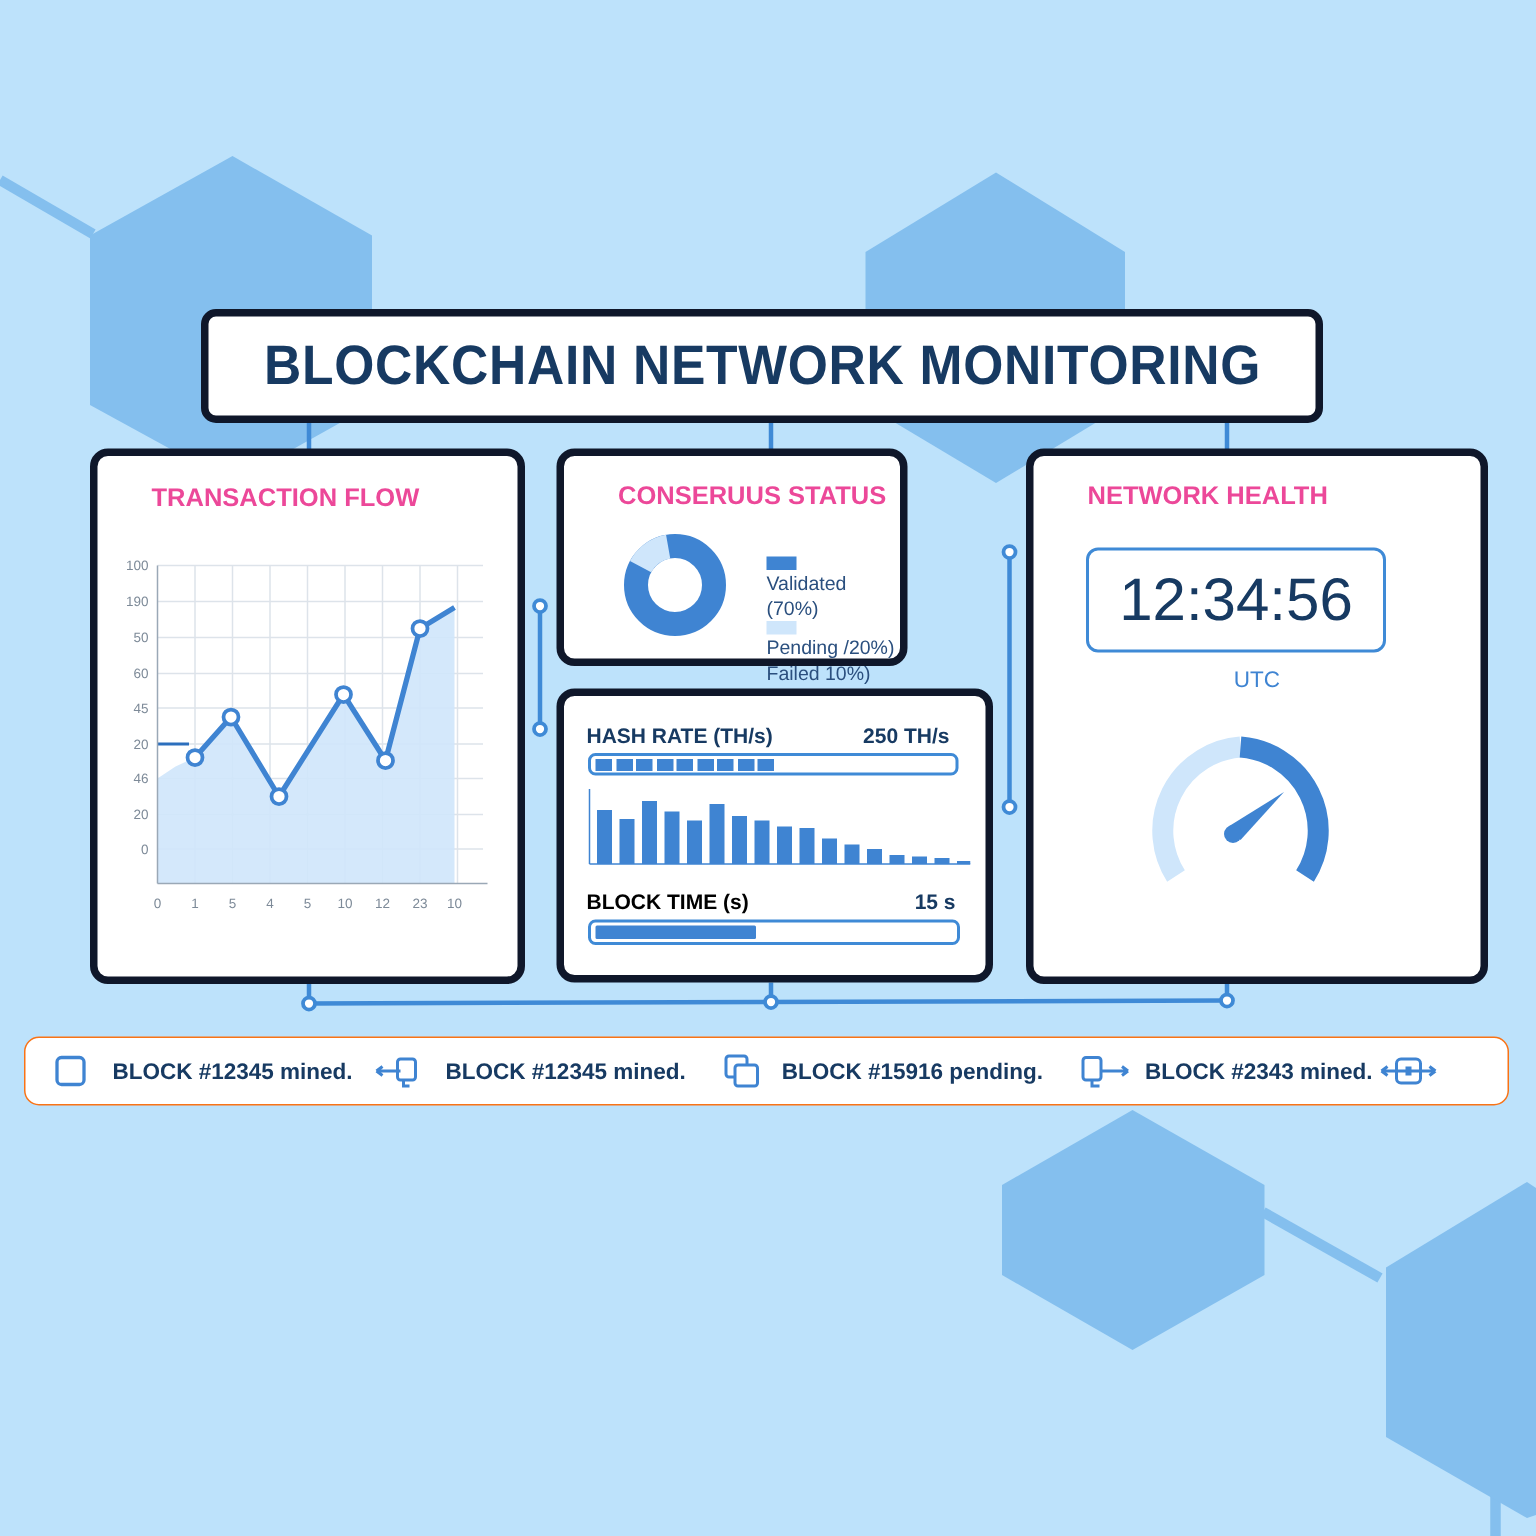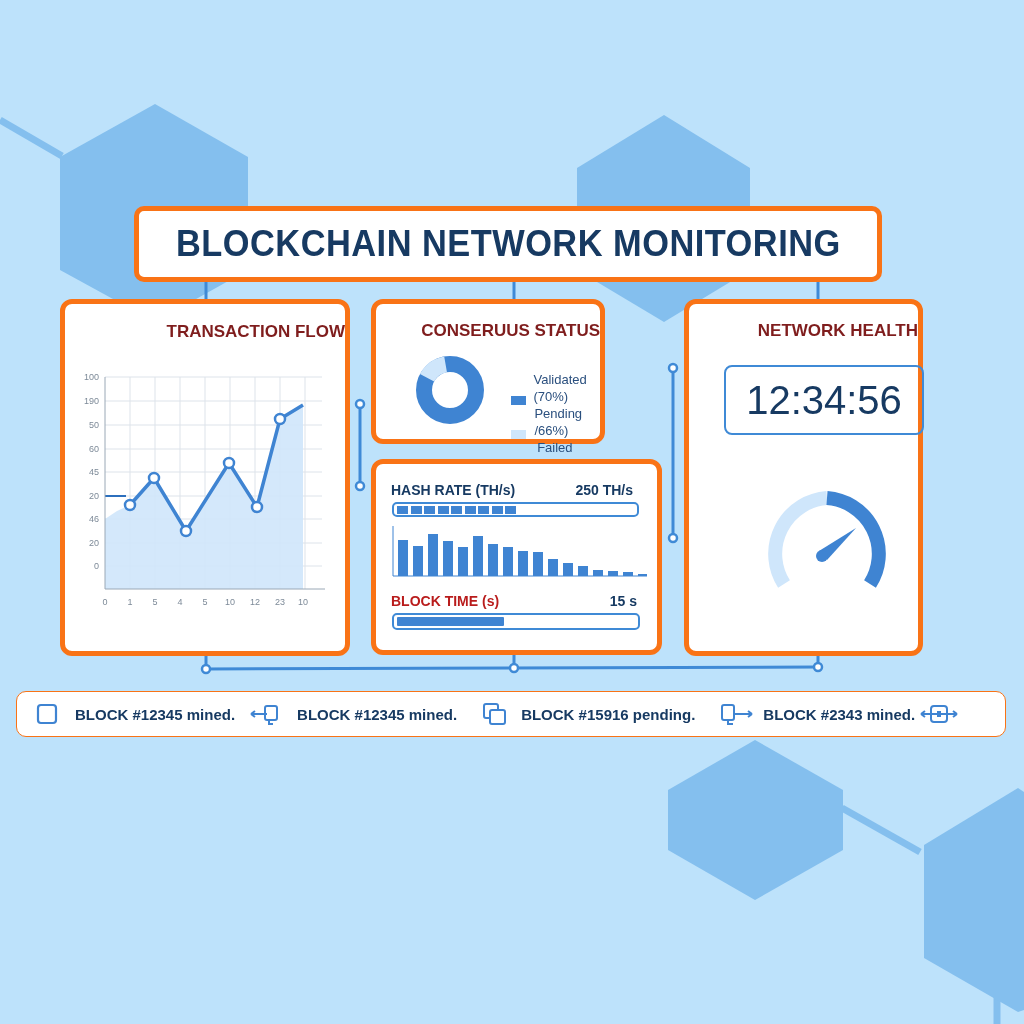--- a/index.html
+++ b/index.html
@@ -7,66 +7,66 @@
   body {
     background: #bde2fb;
     font-family: "Liberation Sans", "DejaVu Sans", sans-serif;
     position: relative;
     color: #173a62;
   }
   .bg-svg { position: absolute; left: 0; top: 0; width: 1024px; height: 1024px; }
   .panel {
     position: absolute;
     background: #ffffff;
-    border: 5px solid #f97316;
+    border: 5px solid #0f172a;
     border-radius: 12px;
   }
   .title-box {
     left: 134px; top: 206px; width: 748px; height: 76px;
     display: flex; align-items: center; justify-content: center;
     border-radius: 10px;
   }
   .title-box h1 {
     font-size: 37px; font-weight: 700; color: #173a62; letter-spacing: 0.5px;
     transform: scaleX(0.93);
   }
   .panel-title {
-    text-align: right; font-weight: 700; font-size: 17px; color: #7f1d1d; margin-left: 36px;
+    text-align: left; font-weight: 700; font-size: 17px; color: #ec4899; margin-left: 36px;
   }
   
   .tx { left: 60px; top: 299px; width: 290px; height: 357px; }
   .tx .panel-title { margin-top: 18px; }
   .tx-chart { position: absolute; left: 12px; top: 65px; width: 260px; height: 250px; }
   
   .cons { left: 371px; top: 299px; width: 234px; height: 145px; }
   .cons .panel-title { margin-top: 17px; }
   .donut { position: absolute; left: 38px; top: 50px; width: 72px; height: 72px; }
   .legend { position: absolute; left: 135px; top: 67px; font-size: 13px; color: #2a4f7e; line-height: 17px; }
-  .legend-row { display: flex; align-items: flex-end; }
+  .legend-row { display: flex; align-items: flex-start; flex-direction: column; }
   .sw { width: 20px; height: 9px; margin-right: 8px; display: inline-block; }
   .sw-none { width: 20px; margin-right: 8px; display: inline-block; }
   
   .hash { left: 371px; top: 459px; width: 291px; height: 196px; }
   .hr-label { position: absolute; left: 15px; top: 18px; font-size: 14px; font-weight: 700; color: #173a62; }
   .hr-value { position: absolute; right: 24px; top: 18px; font-size: 14px; font-weight: 700; color: #173a62; }
   .seg-bar {
     position: absolute; left: 16px; top: 38px; width: 247px; height: 15px;
     border: 2px solid #3f8ad6; border-radius: 5px; display: flex; align-items: center; padding-left: 3px; gap: 2.5px;
   }
   .seg { width: 11px; height: 8px; background: #3f84d2; }
   .bars { position: absolute; left: 16px; top: 62px; width: 255px; height: 52px; }
-  .bt-label { position: absolute; left: 15px; top: 129px; font-size: 14px; font-weight: 700; color: #b91c1c; }
+  .bt-label { position: absolute; left: 15px; top: 129px; font-size: 14px; font-weight: 700; color: #000000; }
   .bt-value { position: absolute; right: 20px; top: 129px; font-size: 14px; font-weight: 700; color: #173a62; }
   .bt-bar {
     position: absolute; left: 16px; top: 149px; width: 248px; height: 17px;
     border: 2px solid #3f8ad6; border-radius: 5px; padding: 2px 3px;
   }
   .bt-fill { height: 100%; background: #3f84d2; border-radius: 1px; }
   
-  .net { left: 684px; top: 299px; width: 239px; height: 357px; }
+  .net { left: 684px; top: 299px; width: 308px; height: 357px; }
   .net .panel-title { margin-top: 17px; }
   .clock-box {
     position: absolute; left: 35px; top: 61px; width: 200px; height: 70px;
     border: 2px solid #3f8ad6; border-radius: 8px;
     display: flex; align-items: center; justify-content: center;
     font-size: 40px; font-weight: 400; color: #173a62;
   }
   .utc { position: absolute; left: 0; width: 100%; top: 141px; text-align: center; font-size: 15px; color: #3f84d2; }
   .gauge { position: absolute; left: 68px; top: 180px; width: 140px; height: 110px; }
   .uptime { position: absolute; left: 0; width: 100%; top: 300px; text-align: center; font-size: 16px; font-weight: 700; color: #173a62; }
@@ -188,21 +188,21 @@
     <circle cx="36" cy="36" r="26" fill="none" stroke="#3f84d2" stroke-width="16"></circle>
     <circle cx="36" cy="36" r="26" fill="none" stroke="#cfe6fb" stroke-width="16" stroke-dasharray="23.5 163.4" transform="rotate(-152 36 36)"></circle>
   </svg>
   <div class="legend">
     <div class="legend-row">
       <span class="sw" style="background:#3f84d2"></span>
       <span>Validated (70%)</span>
     </div>
     <div class="legend-row">
       <span class="sw" style="background:#cfe6fb"></span>
-      <span>Pending /66%)</span>
+      <span>Pending /20%)</span>
     </div>
     <div class="legend-row">
       <span class="sw-none"></span>
       <span>Failed 10%)</span>
     </div>
   </div>
 </div>
 
 <div class="panel hash">
   <div class="hr-label">HASH RATE (TH/s)</div>
@@ -244,20 +244,21 @@
   <div class="bt-label">BLOCK TIME (s)</div>
   <div class="bt-value">15 s</div>
   <div class="bt-bar">
     <div class="bt-fill" style="width:45%"></div>
   </div>
 </div>
 
 <div class="panel net">
   <div class="panel-title">NETWORK HEALTH</div>
   <div class="clock-box">12:34:56</div>
+  <div class="utc">UTC</div>
   <svg class="gauge" viewBox="0 0 140 110">
     <path d="M 27 100 A 56 56 0 0 1 70 14" fill="none" stroke="#cfe6fb" stroke-width="14"></path>
     <path d="M 70 14 A 56 56 0 0 1 113 100" fill="none" stroke="#3f84d2" stroke-width="14"></path>
     <polygon points="62,67 70,76 99,44" fill="#3f84d2"></polygon>
     <circle cx="65" cy="72" r="6" fill="#3f84d2"></circle>
   </svg>
 </div>
 
 <div class="panel feed">
   <div class="feed-item" style="margin-right:14px;">

